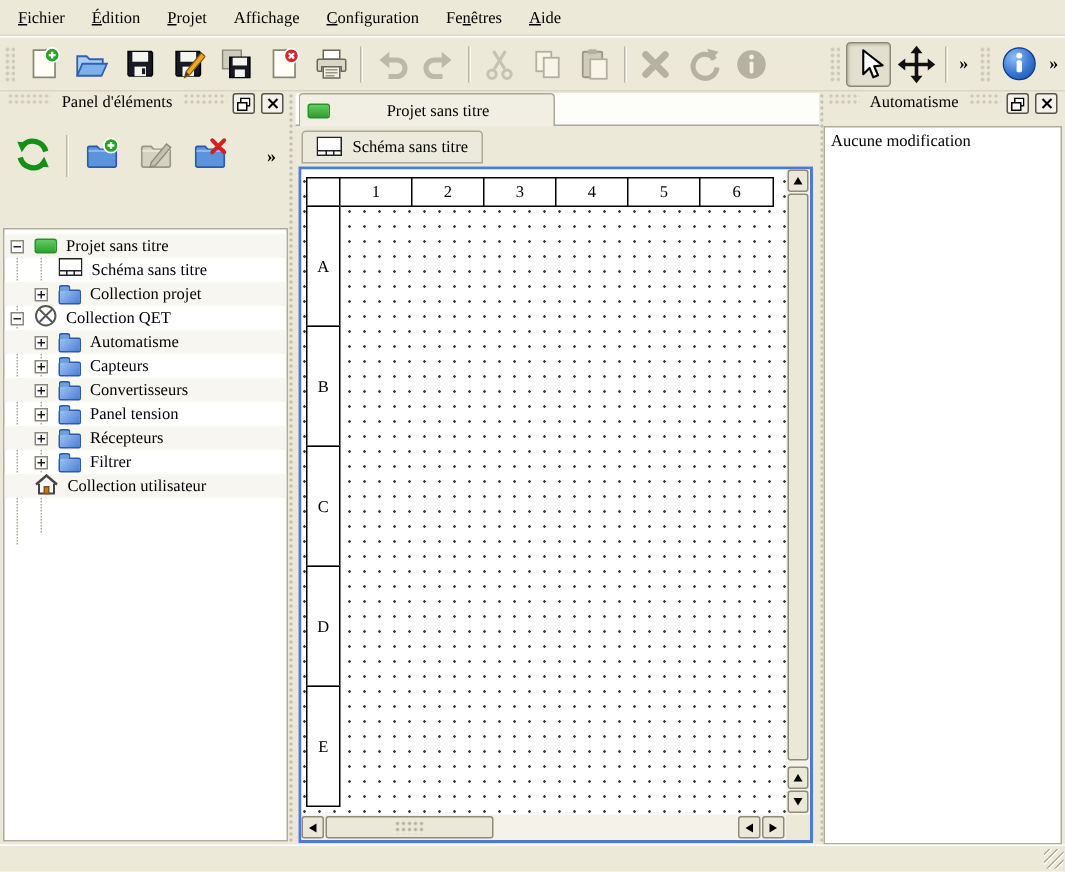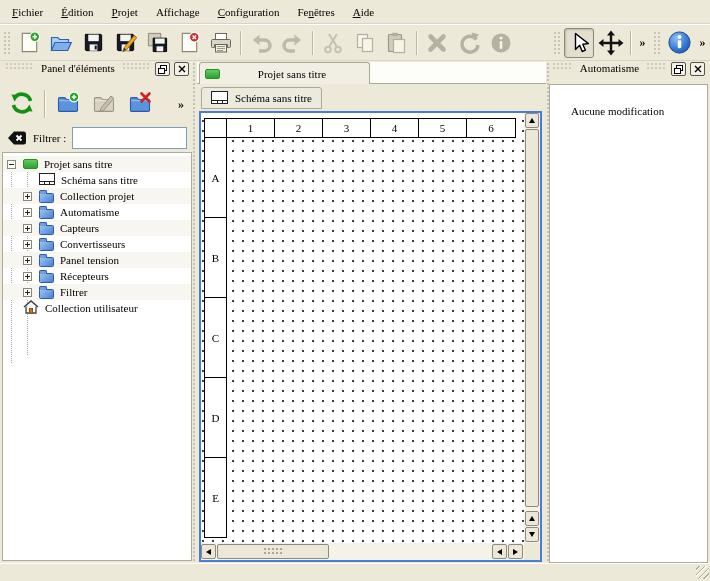--- a/index.html
+++ b/index.html
@@ -82,21 +82,21 @@
   .grip-dots{width:20px;height:9px;
      background-image:radial-gradient(circle,#aba893 1px,transparent 1.1px);background-size:4px 4px}
   .t{width:0;height:0}
   .t-up{border-left:3.5px solid transparent;border-right:3.5px solid transparent;border-bottom:5px solid #000}
   .t-down{border-left:3.5px solid transparent;border-right:3.5px solid transparent;border-top:5px solid #000}
   .t-left{border-top:3.5px solid transparent;border-bottom:3.5px solid transparent;border-right:5px solid #000}
   .t-right{border-top:3.5px solid transparent;border-bottom:3.5px solid transparent;border-left:5px solid #000}
   
   .dock-right{position:absolute;left:549px;top:62px;width:159px;height:501px}
   .undo-list{position:absolute;left:0;top:22px;right:0;bottom:0;background:#fff;border:1px solid #aeab9b;
-             box-sizing:border-box;padding:18px}
+             box-sizing:border-box;padding:1px}
   .undo-item{height:15px;display:flex;align-items:center;padding:0 3px}
   
   .split{position:absolute;top:62px;height:501px;
      background-image:radial-gradient(circle,#c6c2b2 1px,transparent 1.15px);background-size:4px 4px}
   .statusbar{position:absolute;left:0;top:563px;width:710px;height:18px;border-top:1px solid #fff;box-sizing:border-box}
   .resize-grip{position:absolute;right:1px;bottom:2px;width:13px;height:13px;
      background:repeating-linear-gradient(135deg,transparent 0 2px,#b2ae9e 2px 3px,#fdfcf6 3px 4px)}
 </style>
 </head>
 <body>
@@ -348,30 +348,20 @@
         </div>
       <div class="pt-btn">
           <span><svg width="24" height="24" viewBox="0 0 24 24">
               <path d="M2.5 7.8c0-.7.5-1.2 1.2-1.2h5l1.9 2h9.7c.7 0 1.2.5 1.2 1.2v9.4c0 .7-.5 1.2-1.2 1.2H3.7c-.7 0-1.2-.5-1.2-1.2z" fill="#5b93dc" stroke="#2a5aa8" stroke-width="1.1"></path>
               <path d="M3 9.6h18" stroke="#8fb6ec" stroke-width="1.4"></path>
               <path d="M13.5 2.5l8 8M21.5 2.5l-8 8" stroke="#d02020" stroke-width="2.6" stroke-linecap="round"></path>
             </svg></span>
         </div>
       <div class="pt-chev">»</div>
     </div>
-    <div class="filter-row">
-      <span style="display:flex">
-          <svg width="20" height="16">
-            <path d="M1 8l6-6.5h9.5A2.5 2.5 0 0 1 19 4v8a2.5 2.5 0 0 1-2.5 2.5H7z" fill="#111"></path>
-            <path d="M9.5 5.5l5 5M14.5 5.5l-5 5" stroke="#fff" stroke-width="1.8"></path>
-          </svg>
-        </span>
-      <span>Filtrer :</span>
-      <input class="filter-input" type="text" value="" style="">
-    </div>
     <div class="tree">
       <div class="tree-rows">
         <div class="guide" style="left:8px;top:10px;height:200px"></div>
         <div class="guide" style="left:24px;top:14px;height:34px"></div>
         <div class="guide" style="left:24px;top:72px;height:130px"></div>
         <div class="tree-row d0">
             <span class="exp minus"></span>
             <span class="ti i-project"></span>
             <span class="tl">Projet sans titre</span>
           </div>
@@ -379,20 +369,28 @@
             <span class="ti"><svg width="16" height="13">
                 <rect x="0.5" y="0.5" width="15" height="11" fill="#fff" stroke="#222"></rect>
                 <path d="M0.5 8.5h15M5.5 8.5v3M10.5 8.5v3" stroke="#222" fill="none"></path>
               </svg></span>
             <span class="tl">Schéma sans titre</span>
           </div>
         <div class="tree-row d1">
             <span class="exp plus"></span>
             <span class="ti i-folder"></span>
             <span class="tl">Collection projet</span>
+          </div>
+        <div class="tree-row d0">
+            <span class="exp minus"></span>
+            <span class="ti"><svg width="15" height="15">
+                <circle cx="7.5" cy="7.5" r="6.5" fill="#fff" stroke="#555" stroke-width="1.3"></circle>
+                <path d="M3.3 3.3l8.4 8.4M11.7 3.3l-8.4 8.4" stroke="#555" stroke-width="1.3"></path>
+              </svg></span>
+            <span class="tl">Collection QET</span>
           </div>
         <div class="tree-row d1">
             <span class="exp plus"></span>
             <span class="ti i-folder"></span>
             <span class="tl">Automatisme</span>
           </div>
         <div class="tree-row d1">
             <span class="exp plus"></span>
             <span class="ti i-folder"></span>
             <span class="tl">Capteurs</span>

